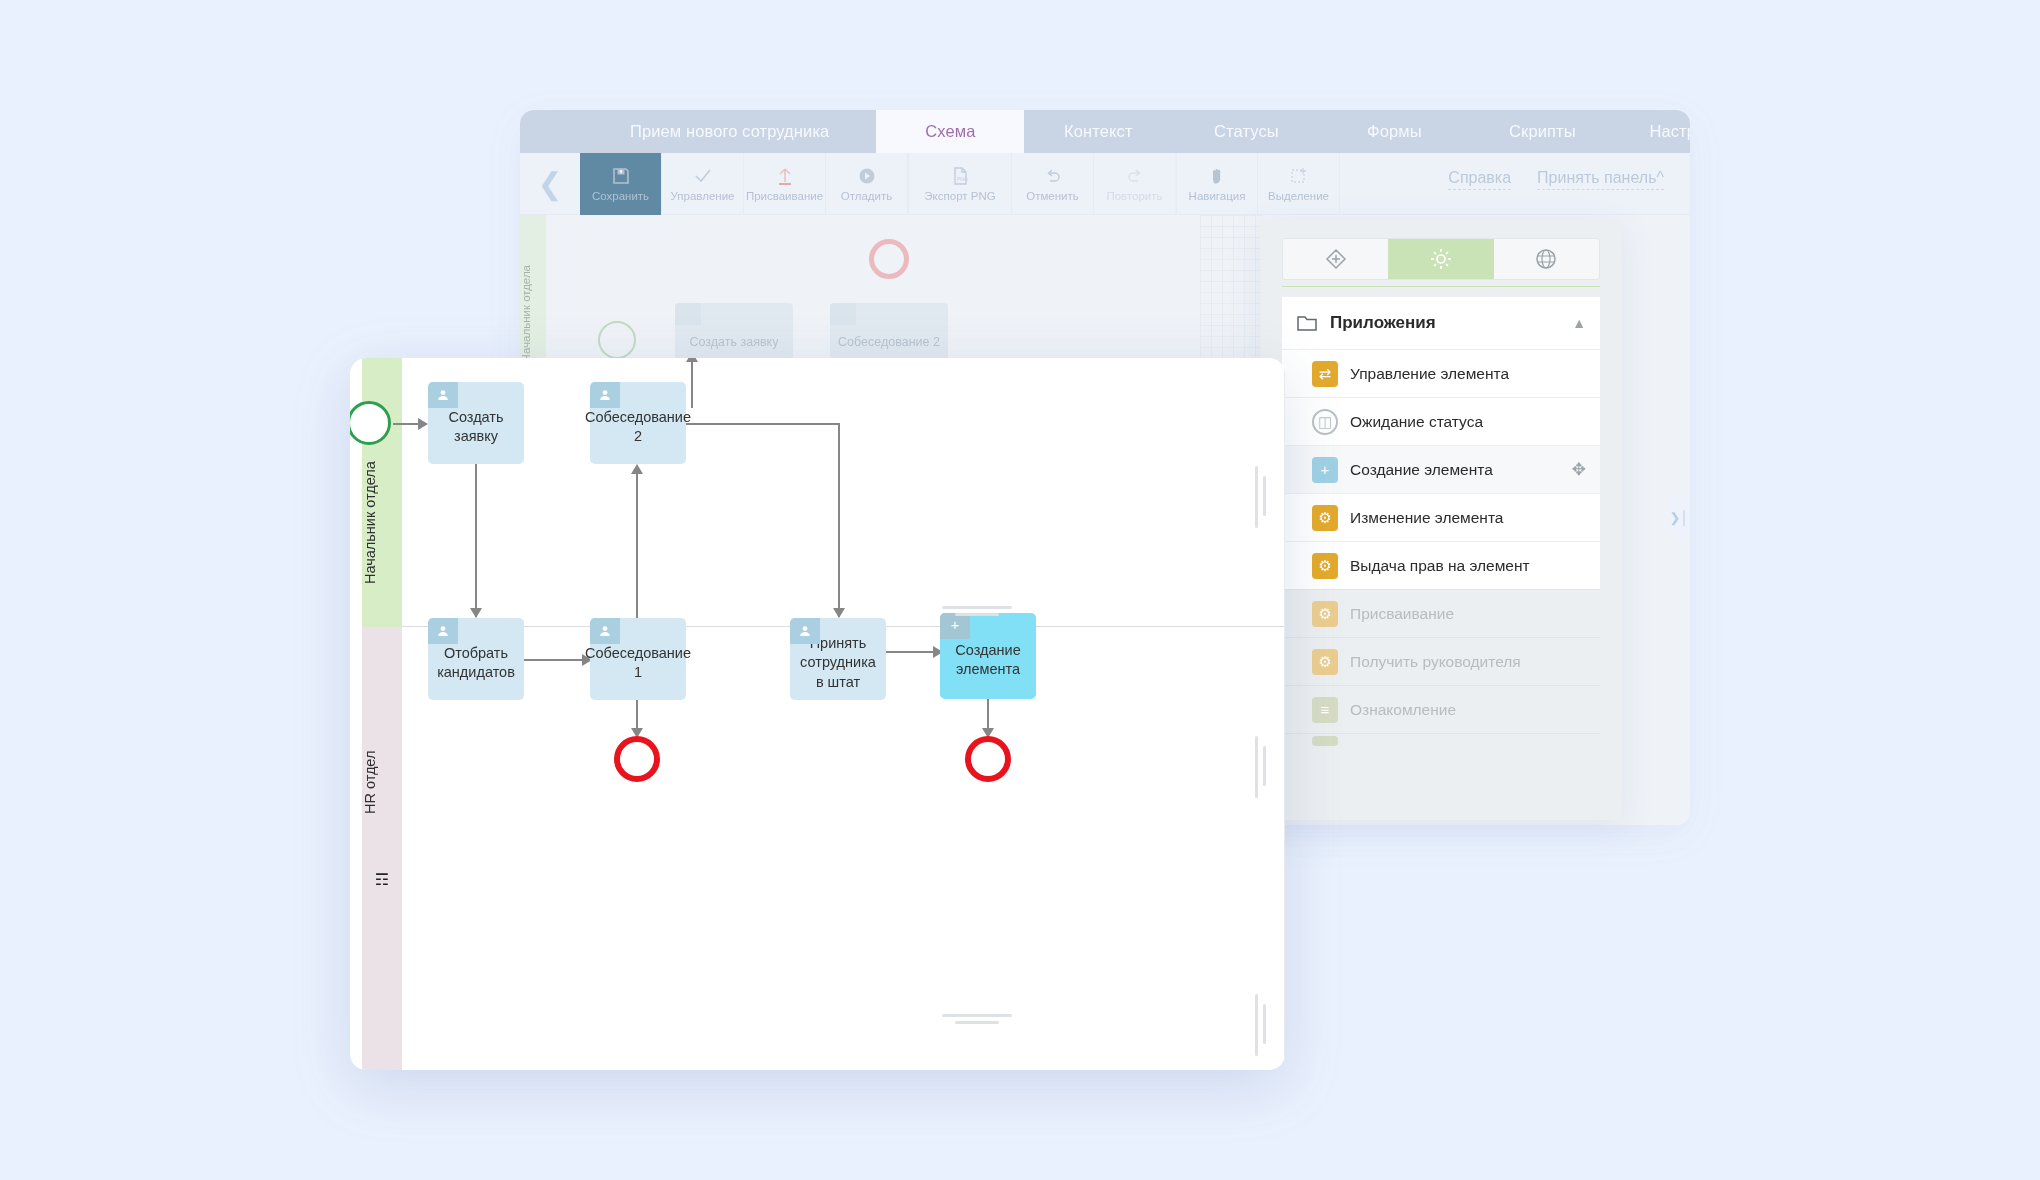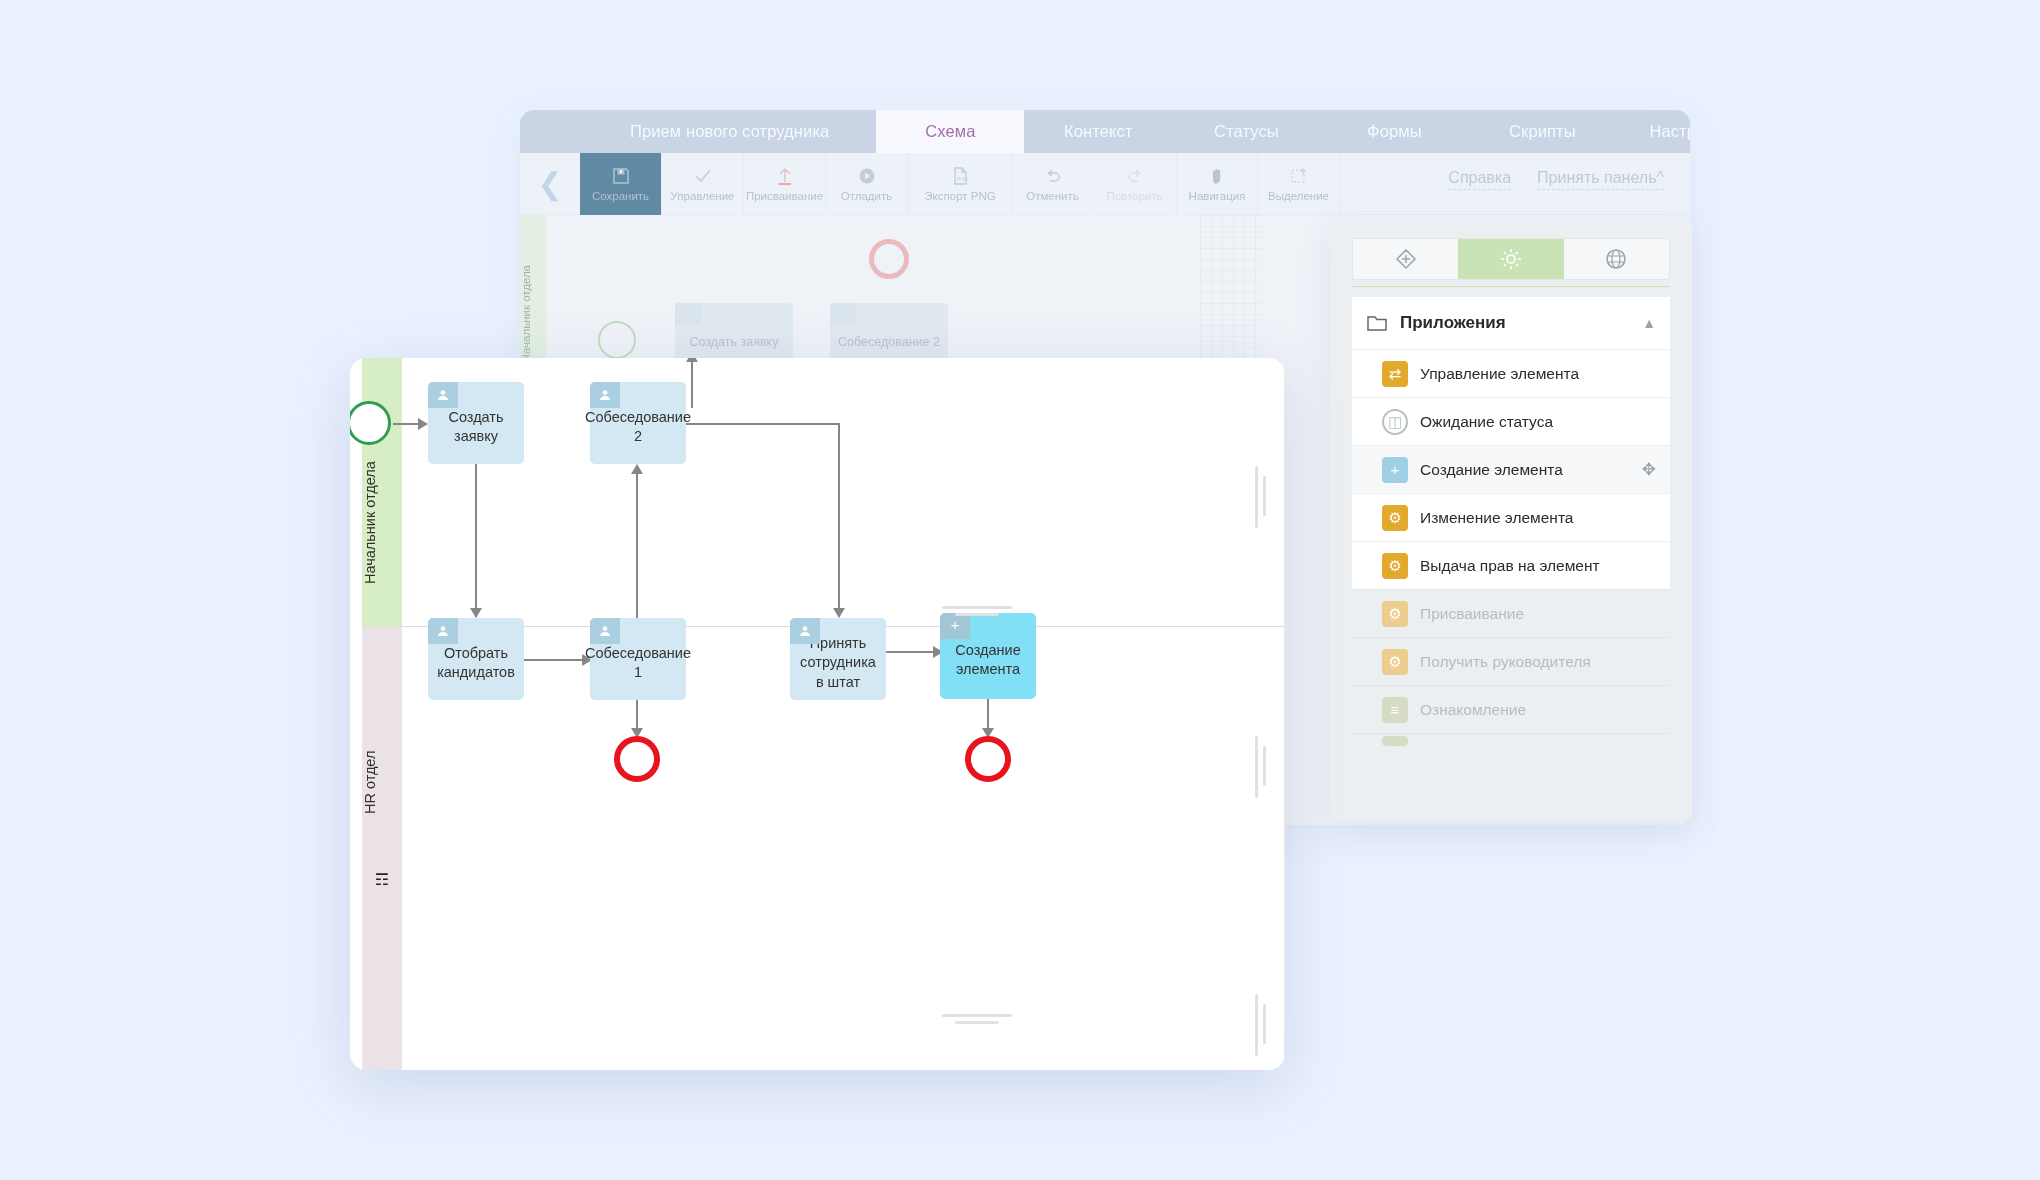--- a/index.html
+++ b/index.html
@@ -117,21 +117,21 @@
   .bg-collapse {
     position: absolute; right: 0; top: 280px;
     width: 22px; height: 44px; background: #f1f4f8;
     border-radius: 5px 0 0 5px;
     display: flex; align-items: center; justify-content: center;
     color: #9ab6d4; font-size: 13px;
   }
 
   
   .side-panel {
-    position: absolute; left: 1330px; top: 220px;
+    position: absolute; left: 1260px; top: 220px;
     width: 362px; height: 600px;
     background: #eceff1;
     border-radius: 6px;
     box-shadow: 0 8px 34px rgba(90,120,170,0.10);
     overflow: hidden;
   }
   .sp-tabs {
     display: flex; height: 42px; margin: 18px 22px 0 22px;
     background: #f6f7f8; border: 1px solid #e3e6e8; border-radius: 3px;
   }

